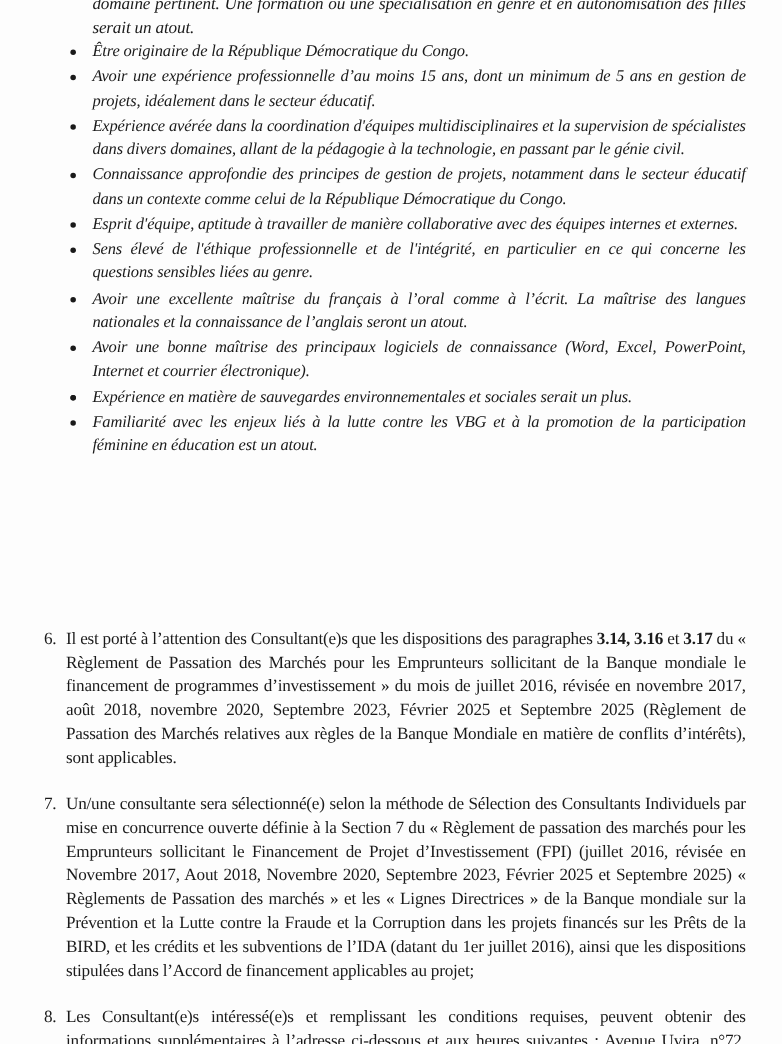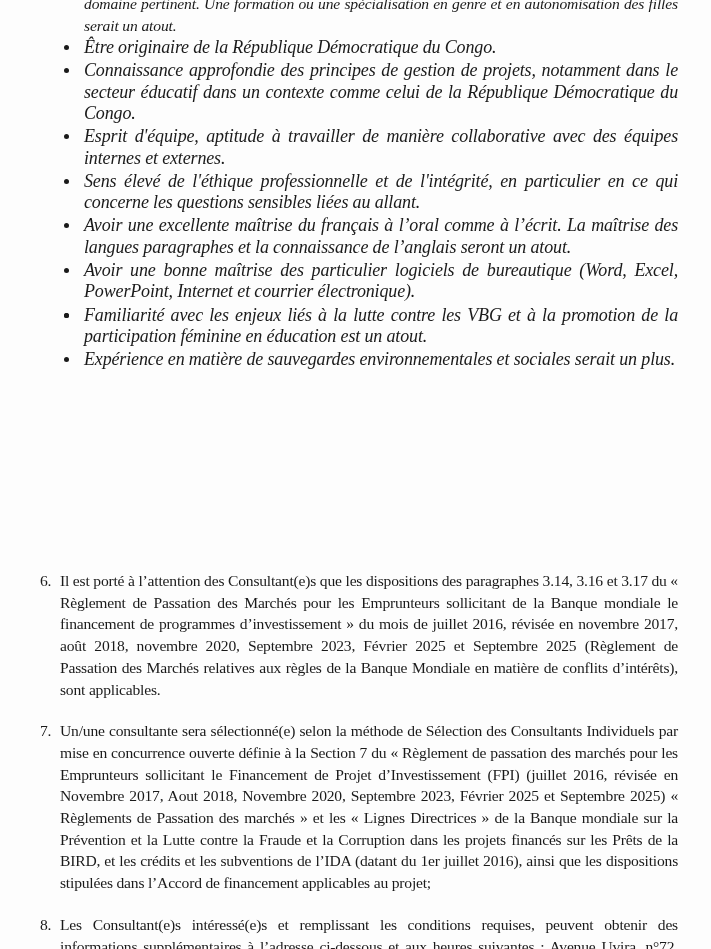--- a/index.html
+++ b/index.html
@@ -2,46 +2,48 @@
 <html><head>
 <meta charset="utf-8">
 <style>
   html, body { margin:0; padding:0; background:#fdfdfd; }
   body { width:711px; height:949px; overflow:hidden; position:relative;
          font-family:"Liberation Serif", serif; color:#1a1a1a; }
   .page { position:absolute; left:0; top:0; width:711px; height:798px; }
   .cont { position:absolute; left:84px; width:594px; font-style:italic; font-size:15.6px;
           line-height:21.5px; text-align:justify; letter-spacing:-0.15px; }
   ul.bullets { position:absolute; left:64px; top:14px; width:614px; margin:0; padding:0; list-style:none; }
-  ul.bullets li { position:relative; padding-left:20px; font-style:italic; font-size:18px;
+  ul.bullets li { position:relative; padding-left:20px; font-style:italic; font-size:15px;
           line-height:21.5px; text-align:justify; letter-spacing:-0.15px; margin-bottom:1.6px; }
   ul.bullets li .dot { position:absolute; left:0; top:8px; width:5px; height:5px; border-radius:50%; background:#1a1a1a; }
   ol.paras { position:absolute; left:40px; top:570px; width:638px; margin:0; padding:0; list-style:none; }
   ol.paras li { position:relative; padding-left:20px; font-size:15.6px; line-height:21.7px;
           text-align:justify; letter-spacing:-0.2px; margin-bottom:20px; }
   ol.paras li .num { position:absolute; left:0; top:0; }
-  b { font-weight:normal; }
+  b { font-weight:bold; }
 </style>
 </head>
 <body>
 
 <div class="page">
 
   <div class="cont" style="top:-7px;">domaine pertinent. Une formation ou une spécialisation en genre et en autonomisation des filles serait un atout.</div>
 
   <ul class="bullets" style="top:37px;">
     <li><span class="dot"></span><span>Être originaire de la République Démocratique du Congo.</span></li>
+    <li><span class="dot"></span><span>Avoir une expérience professionnelle d’au moins 15 ans, dont un minimum de 5 ans en gestion de projets, idéalement dans le secteur éducatif.</span></li>
+    <li><span class="dot"></span><span>Expérience avérée dans la coordination d'équipes multidisciplinaires et la supervision de spécialistes dans divers domaines, allant de la pédagogie à la technologie, en passant par le génie civil.</span></li>
     <li><span class="dot"></span><span>Connaissance approfondie des principes de gestion de projets, notamment dans le secteur éducatif dans un contexte comme celui de la République Démocratique du Congo.</span></li>
     <li><span class="dot"></span><span>Esprit d'équipe, aptitude à travailler de manière collaborative avec des équipes internes et externes.</span></li>
-    <li><span class="dot"></span><span>Sens élevé de l'éthique professionnelle et de l'intégrité, en particulier en ce qui concerne les questions sensibles liées au allant.</span></li>
-    <li><span class="dot"></span><span>Avoir une excellente maîtrise du français à l’oral comme à l’écrit. La maîtrise des langues paragraphes et la connaissance de l’anglais seront un atout.</span></li>
-    <li><span class="dot"></span><span>Avoir une bonne maîtrise des particulier logiciels de bureautique (Word, Excel, PowerPoint, Internet et courrier électronique).</span></li>
+    <li><span class="dot"></span><span>Sens élevé de l'éthique professionnelle et de l'intégrité, en particulier en ce qui concerne les questions sensibles liées au genre.</span></li>
+    <li><span class="dot"></span><span>Avoir une excellente maîtrise du français à l’oral comme à l’écrit. La maîtrise des langues nationales et la connaissance de l’anglais seront un atout.</span></li>
+    <li><span class="dot"></span><span>Avoir une bonne maîtrise des principaux logiciels de connaissance (Word, Excel, PowerPoint, Internet et courrier électronique).</span></li>
     <li><span class="dot"></span></li>
+    <li><span class="dot"></span><span>Expérience en matière de sauvegardes environnementales et sociales serait un plus.</span></li>
     <li><span class="dot"></span><span>Familiarité avec les enjeux liés à la lutte contre les VBG et à la promotion de la participation féminine en éducation est un atout.</span></li>
-    <li><span class="dot"></span><span>Expérience en matière de sauvegardes environnementales et sociales serait un plus.</span></li>
   </ul>
 
   <ol class="paras">
     <li>
       <span class="num">6.</span>
       <span>Il est porté à l’attention des Consultant(e)s que les dispositions des paragraphes </span><b>3.14, 3.16</b><span> et </span><b>3.17</b><span> du « Règlement de Passation des Marchés pour les Emprunteurs sollicitant de la Banque mondiale le financement de programmes d’investissement » du mois de juillet 2016, révisée en novembre 2017, août 2018, novembre 2020, Septembre 2023, Février 2025 et Septembre 2025 (Règlement de Passation des Marchés relatives aux règles de la Banque Mondiale en matière de conflits d’intérêts), sont applicables.</span>
     </li>
     <li>
       <span class="num">7.</span>
       <span>Un/une consultante sera sélectionné(e) selon la méthode de Sélection des Consultants Individuels par mise en concurrence ouverte définie à la Section 7 du « Règlement de passation des marchés pour les Emprunteurs sollicitant le Financement de Projet d’Investissement (FPI) (juillet 2016, révisée en Novembre 2017, Aout 2018, Novembre 2020, Septembre 2023, Février 2025 et Septembre 2025) « Règlements de Passation des marchés » et les « Lignes Directrices »  de la Banque mondiale sur la Prévention et la Lutte contre la Fraude et la Corruption dans les projets financés sur les Prêts de la BIRD, et les crédits et les subventions de l’IDA (datant du 1er juillet 2016), ainsi que les dispositions stipulées dans l’Accord de financement applicables au projet;</span>

